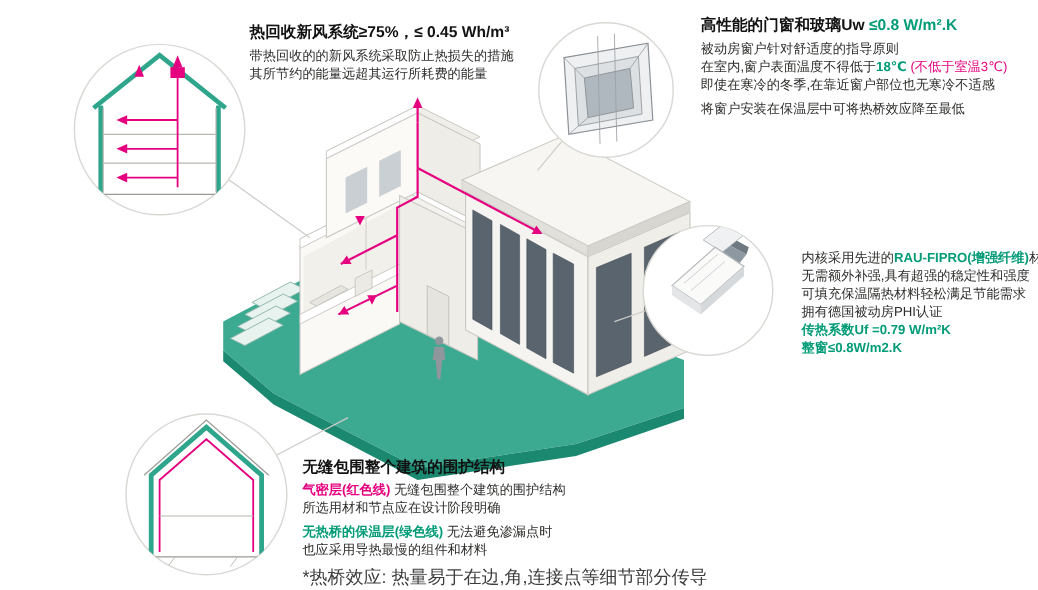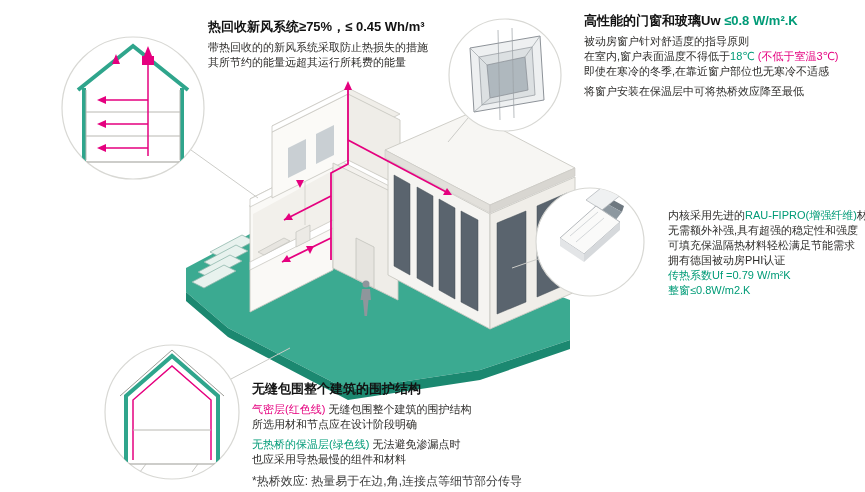--- a/index.html
+++ b/index.html
@@ -6,22 +6,22 @@
   html,body{background:#fff}
   body{font-family:"Liberation Sans","DejaVu Sans",sans-serif;color:#2e2d2b}
   .stage{position:relative;width:865px;height:492px;background:#fff;overflow:hidden}
   .stage svg{position:absolute;left:0;top:0}
   .tb{position:absolute;white-space:nowrap}
   .tb .title{font-size:13px;font-weight:bold;color:#121212;line-height:17px}
   .tb .body{font-size:11px;line-height:15px;margin-top:5px;color:#2e2d2b}
   .tb .body .para-gap{margin-top:5px}
   .green{color:#009b77}
   .pink{color:#e5007f}
-  .bold{font-weight:normal}
-  .footnote{font-size:12px;color:#3c3c3c;margin-top:7px}
+  .bold{font-weight:bold}
+  .footnote{font-size:15px;color:#3c3c3c;margin-top:7px}
 </style>
 </head>
 <body>
 
 <div class="stage">
 
 <svg width="865" height="492" viewBox="0 0 865 492">
   <defs>
     <clipPath id="clip-c1">
           <circle cx="133" cy="108" r="71"></circle>

